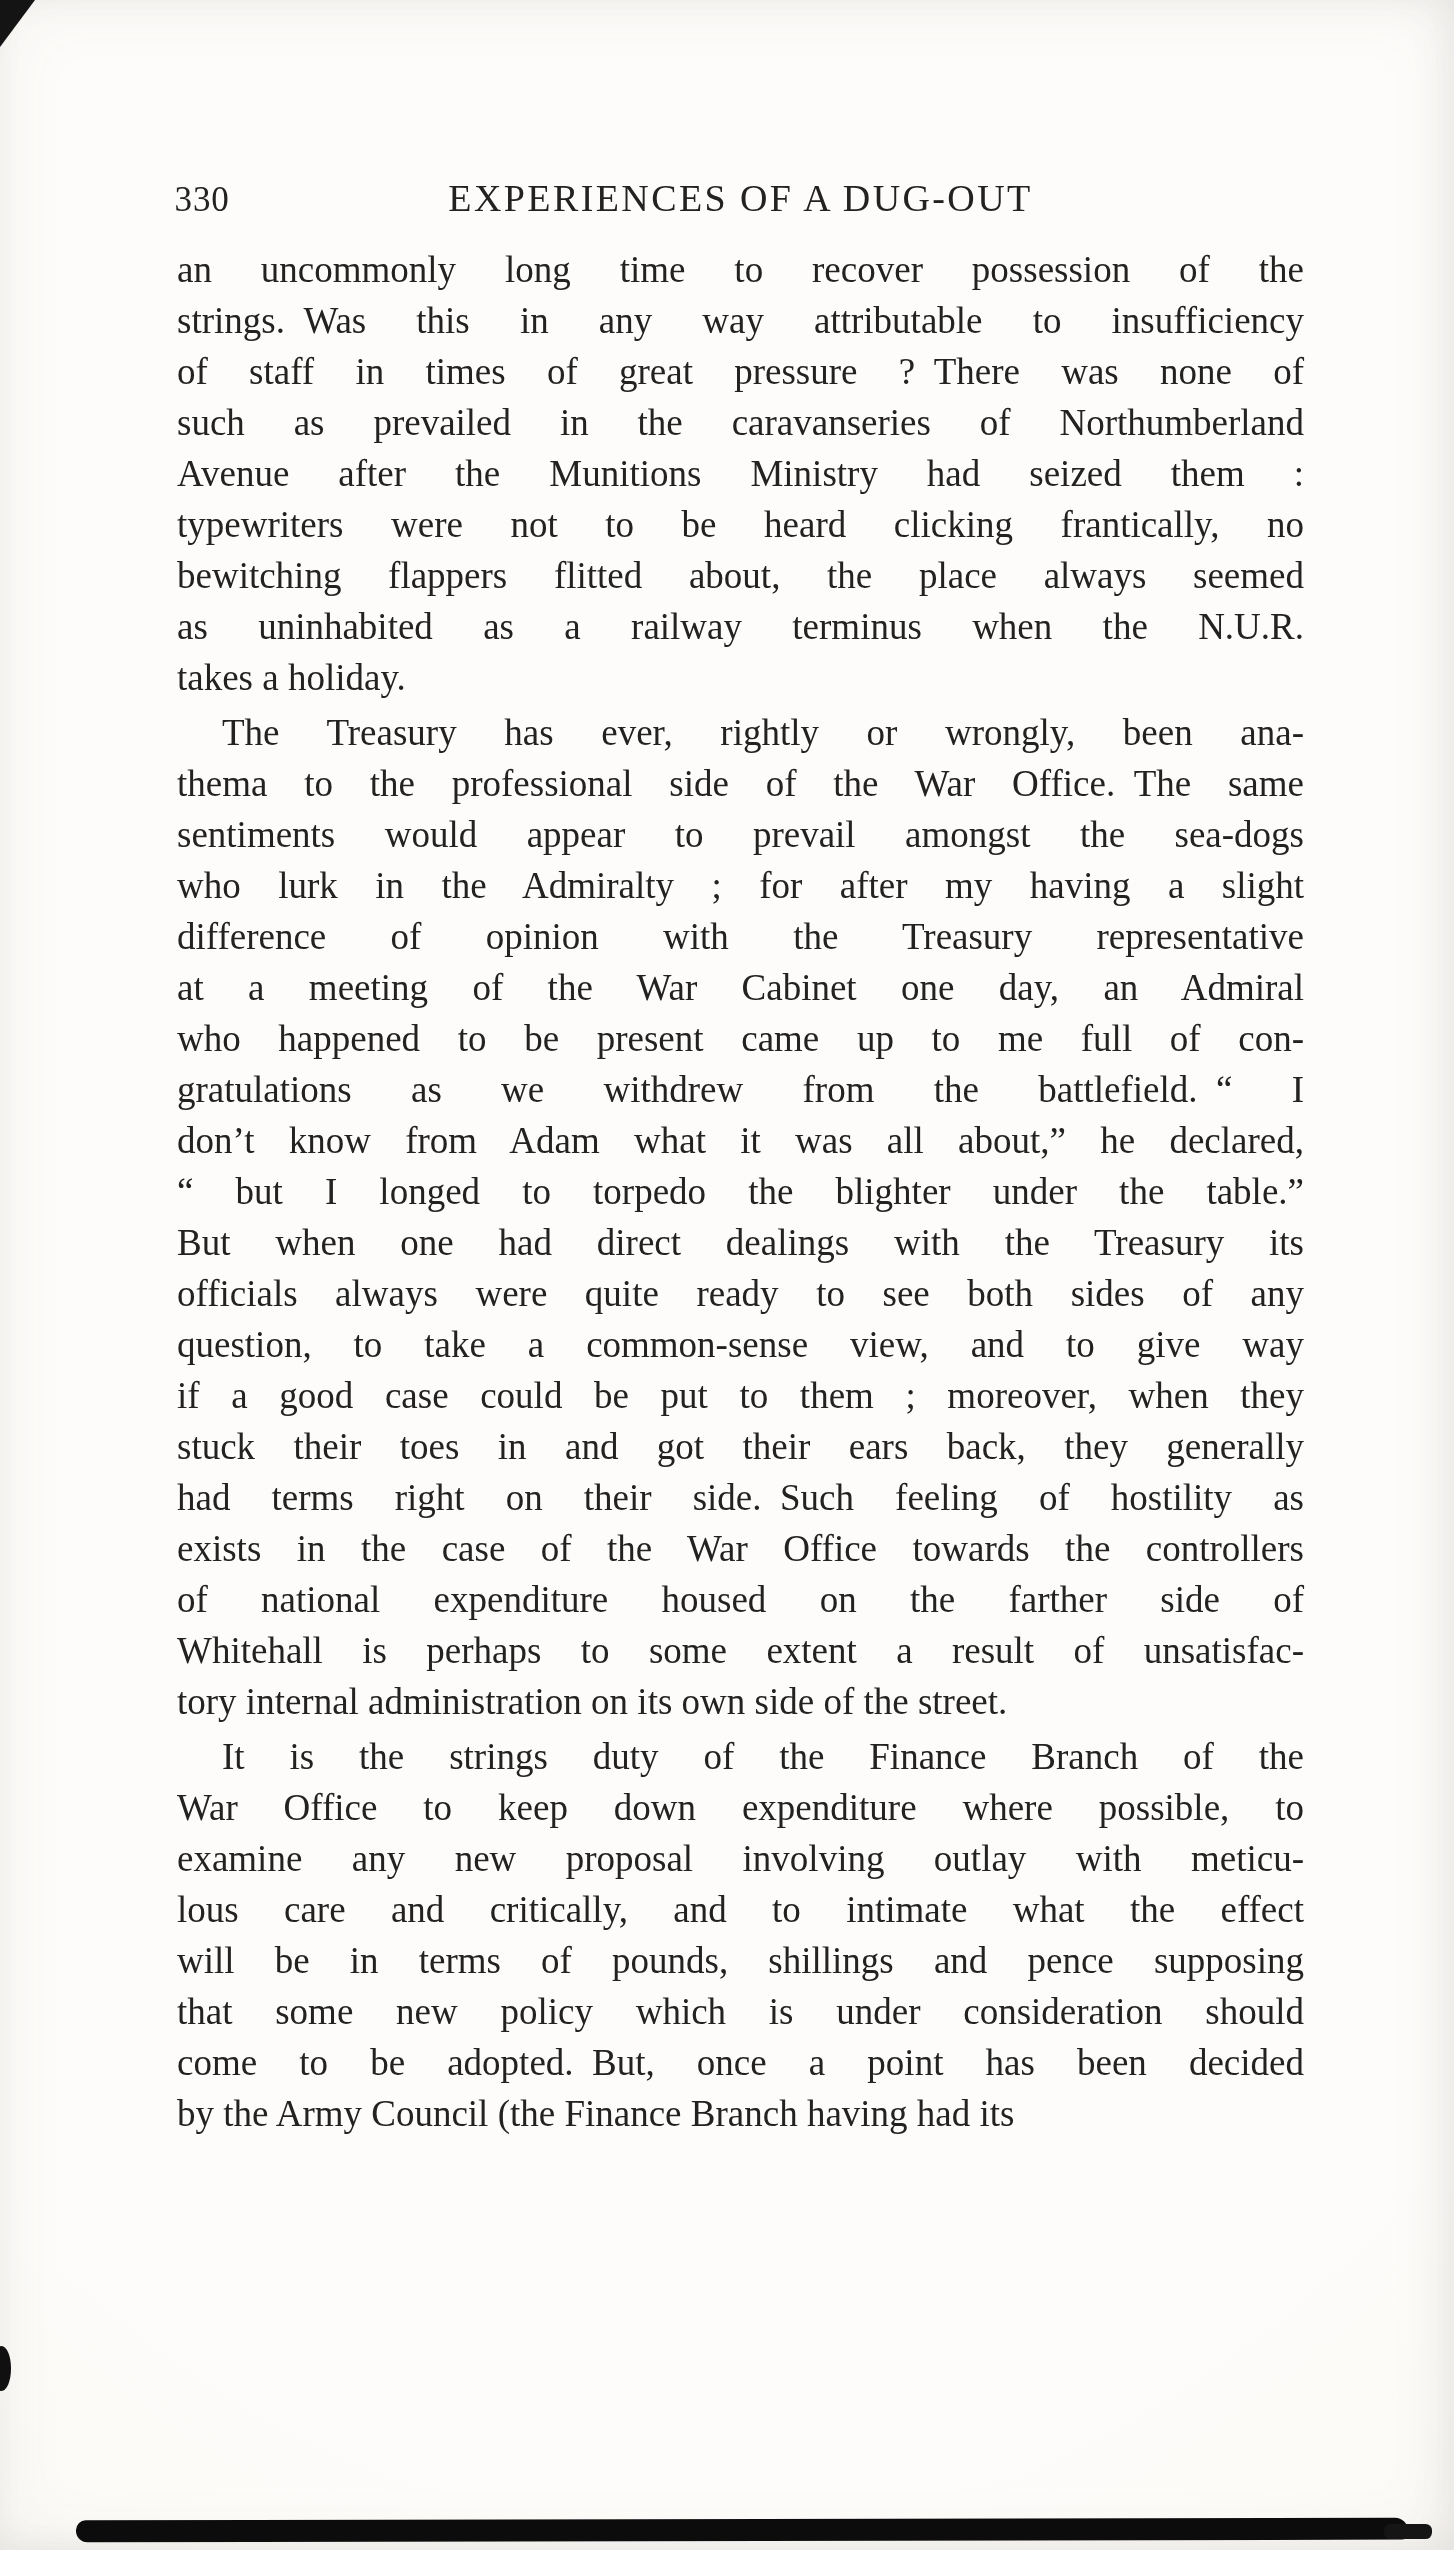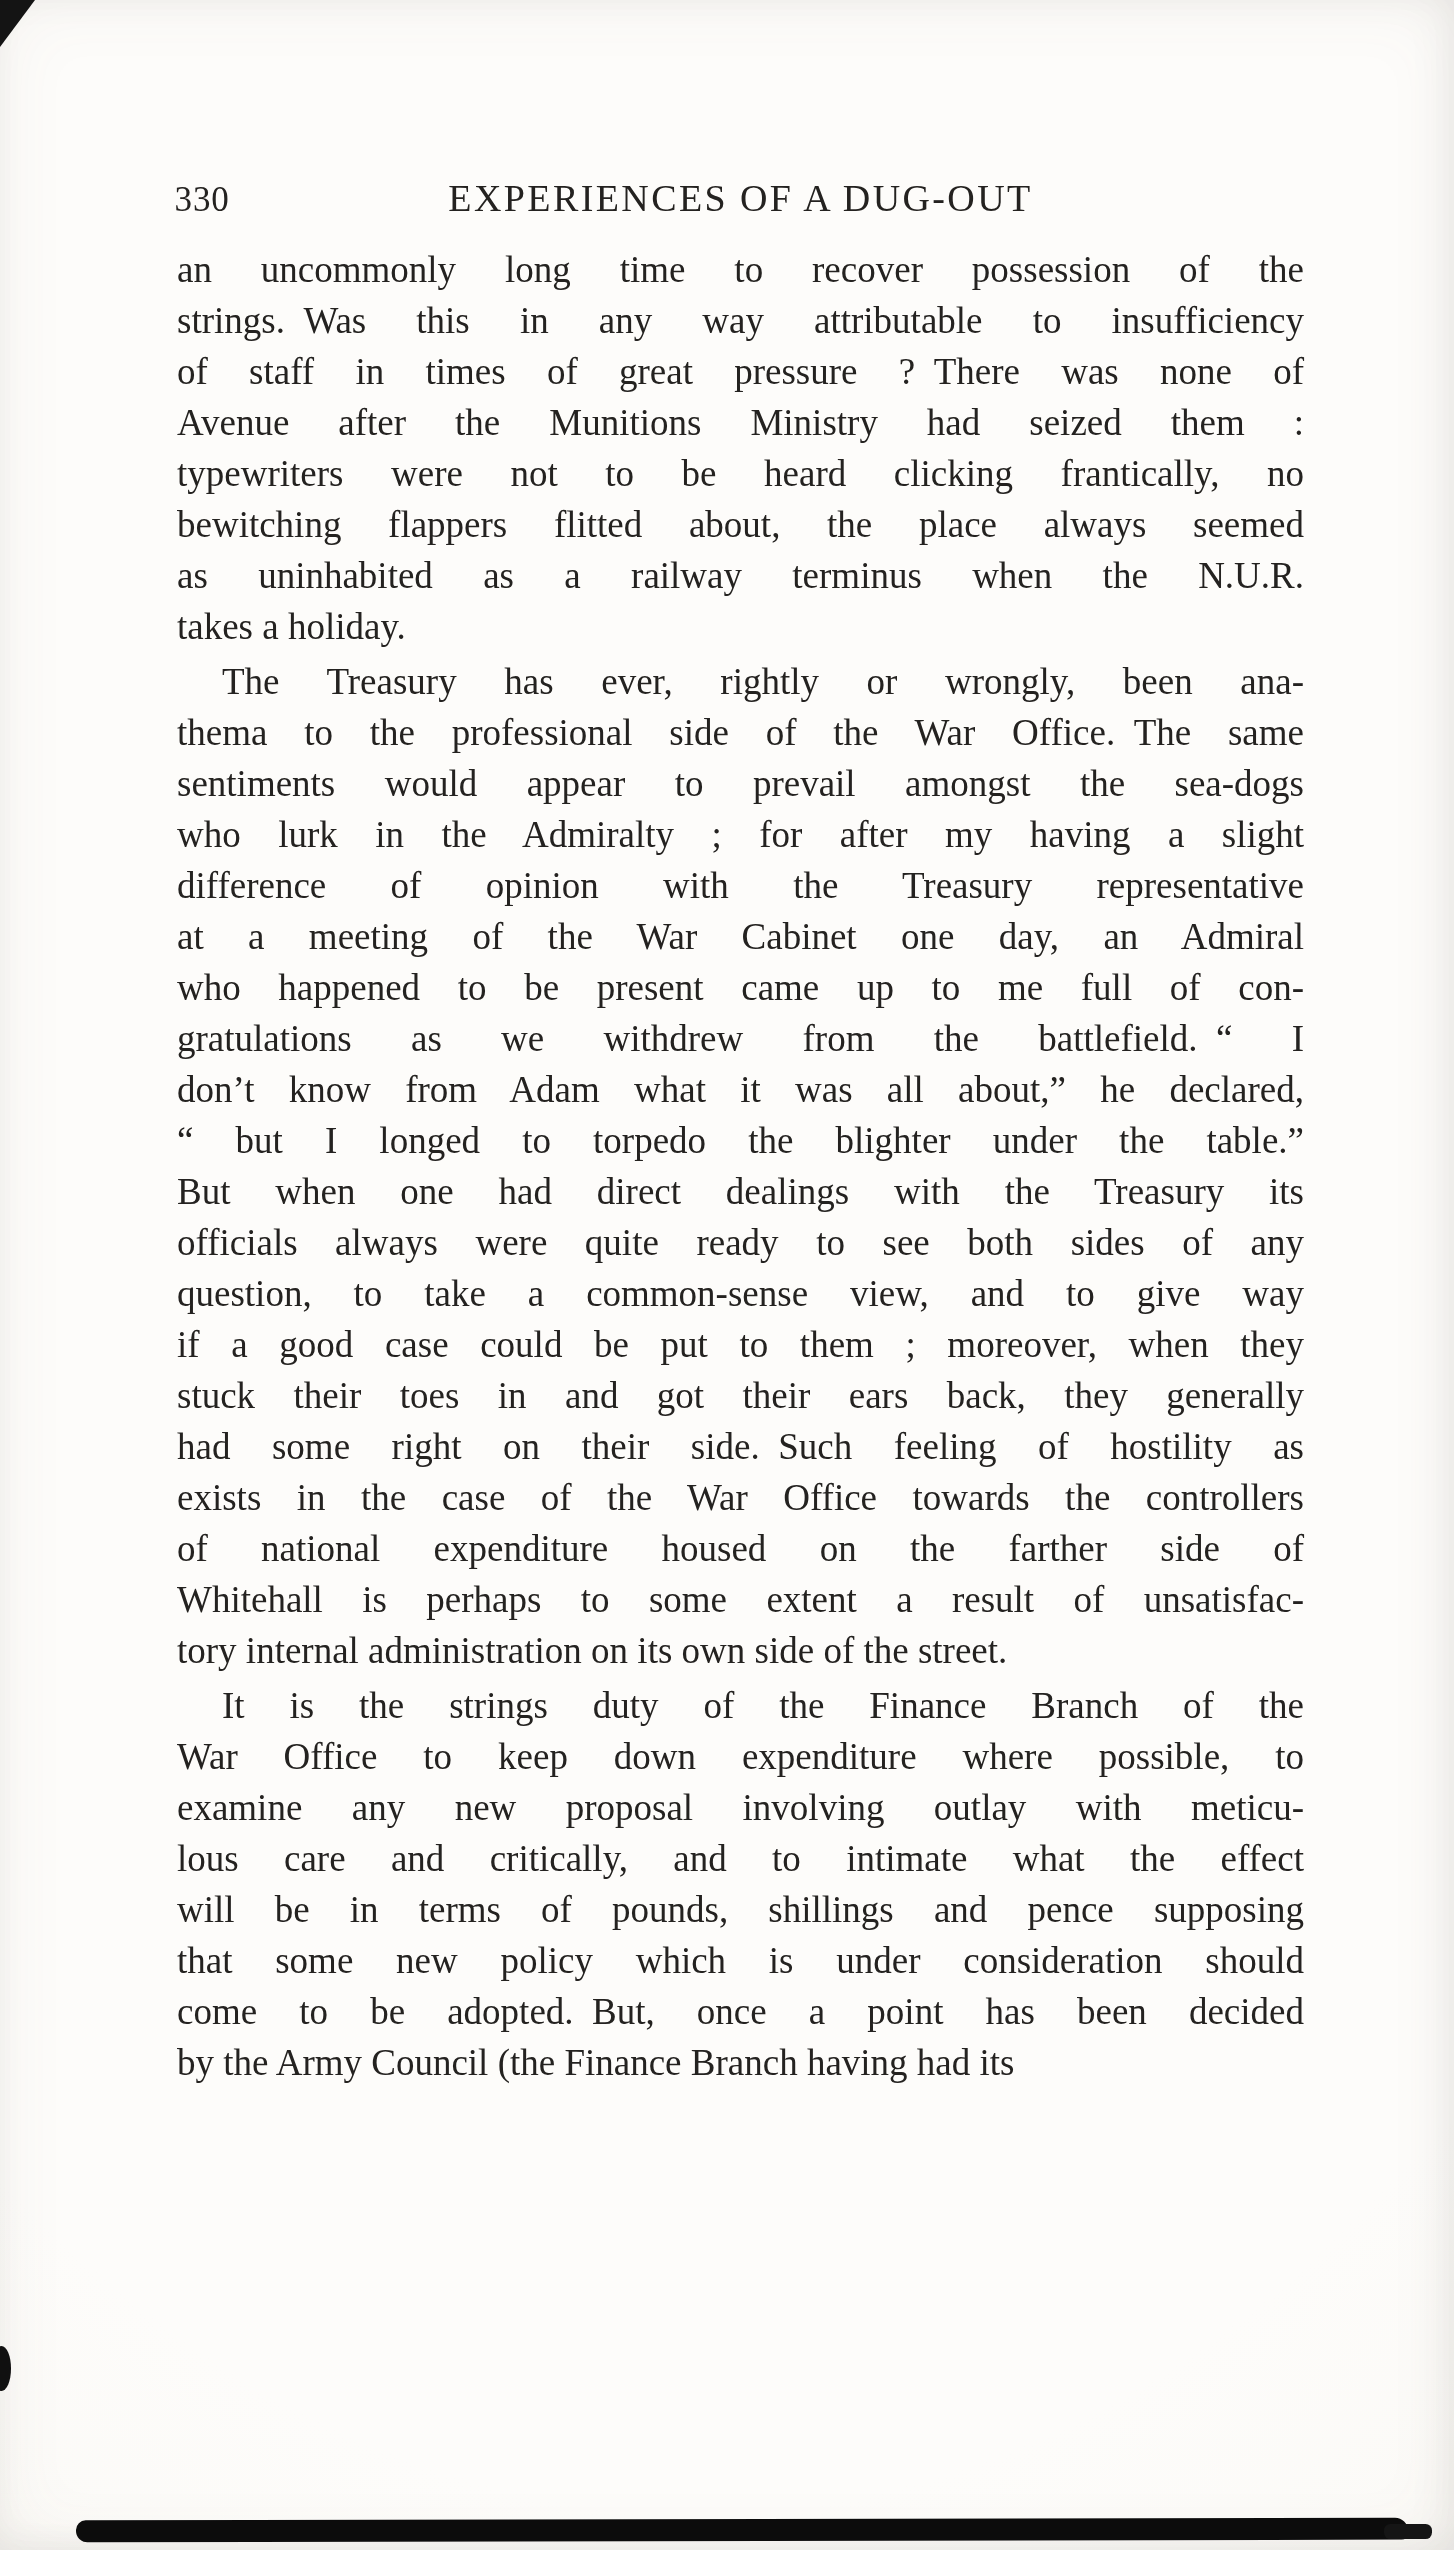--- a/index.html
+++ b/index.html
@@ -121,20 +121,21 @@
     <div class="pagehead">
       <span class="pagenum">330</span>
       <span class="runhead">EXPERIENCES OF A DUG-OUT</span>
     </div>
 
     <div class="textblock">
         <div class="paragraph">
           <div class="line">an uncommonly long time to recover possession of the</div>
           <div class="line">strings. Was this in any way attributable to insufficiency</div>
           <div class="line">of staff in times of great pressure ? There was none of</div>
+          <div class="line">such as prevailed in the caravanseries of Northumberland</div>
           <div class="line">Avenue after the Munitions Ministry had seized them :</div>
           <div class="line">typewriters were not to be heard clicking frantically, no</div>
           <div class="line">bewitching flappers flitted about, the place always seemed</div>
           <div class="line">as uninhabited as a railway terminus when the N.U.R.</div>
           <div class="line last">takes a holiday.</div>
         </div>
         <div class="paragraph">
           <div class="line indent">The Treasury has ever, rightly or wrongly, been ana-</div>
           <div class="line">thema to the professional side of the War Office. The same</div>
           <div class="line">sentiments would appear to prevail amongst the sea-dogs</div>
@@ -143,21 +144,21 @@
           <div class="line">at a meeting of the War Cabinet one day, an Admiral</div>
           <div class="line">who happened to be present came up to me full of con-</div>
           <div class="line">gratulations as we withdrew from the battlefield. “ I</div>
           <div class="line">don’t know from Adam what it was all about,” he declared,</div>
           <div class="line">“ but I longed to torpedo the blighter under the table.”</div>
           <div class="line">But when one had direct dealings with the Treasury its</div>
           <div class="line">officials always were quite ready to see both sides of any</div>
           <div class="line">question, to take a common-sense view, and to give way</div>
           <div class="line">if a good case could be put to them ; moreover, when they</div>
           <div class="line">stuck their toes in and got their ears back, they generally</div>
-          <div class="line">had some right on their side. Such feeling of hostility as</div>
+          <div class="line">had terms right on their side. Such feeling of hostility as</div>
           <div class="line">exists in the case of the War Office towards the controllers</div>
           <div class="line">of national expenditure housed on the farther side of</div>
           <div class="line">Whitehall is perhaps to some extent a result of unsatisfac-</div>
           <div class="line last">tory internal administration on its own side of the street.</div>
         </div>
         <div class="paragraph">
           <div class="line indent">It is the strings duty of the Finance Branch of the</div>
           <div class="line">War Office to keep down expenditure where possible, to</div>
           <div class="line">examine any new proposal involving outlay with meticu-</div>
           <div class="line">lous care and critically, and to intimate what the effect</div>

